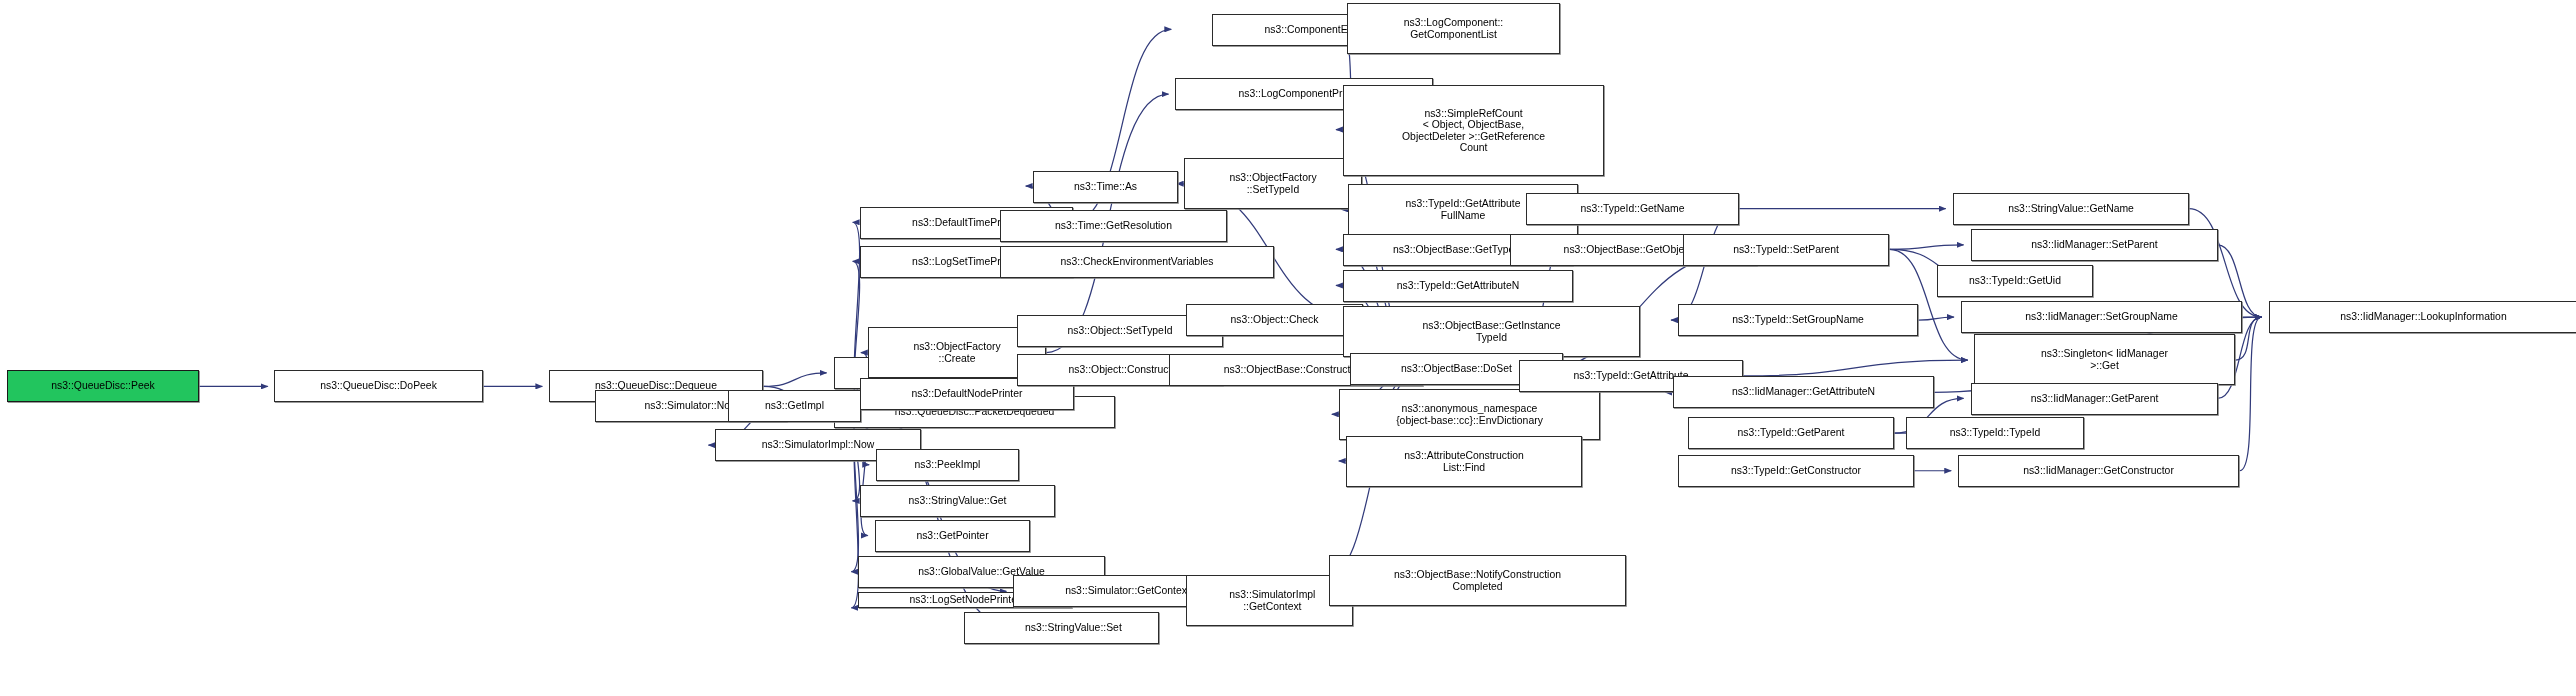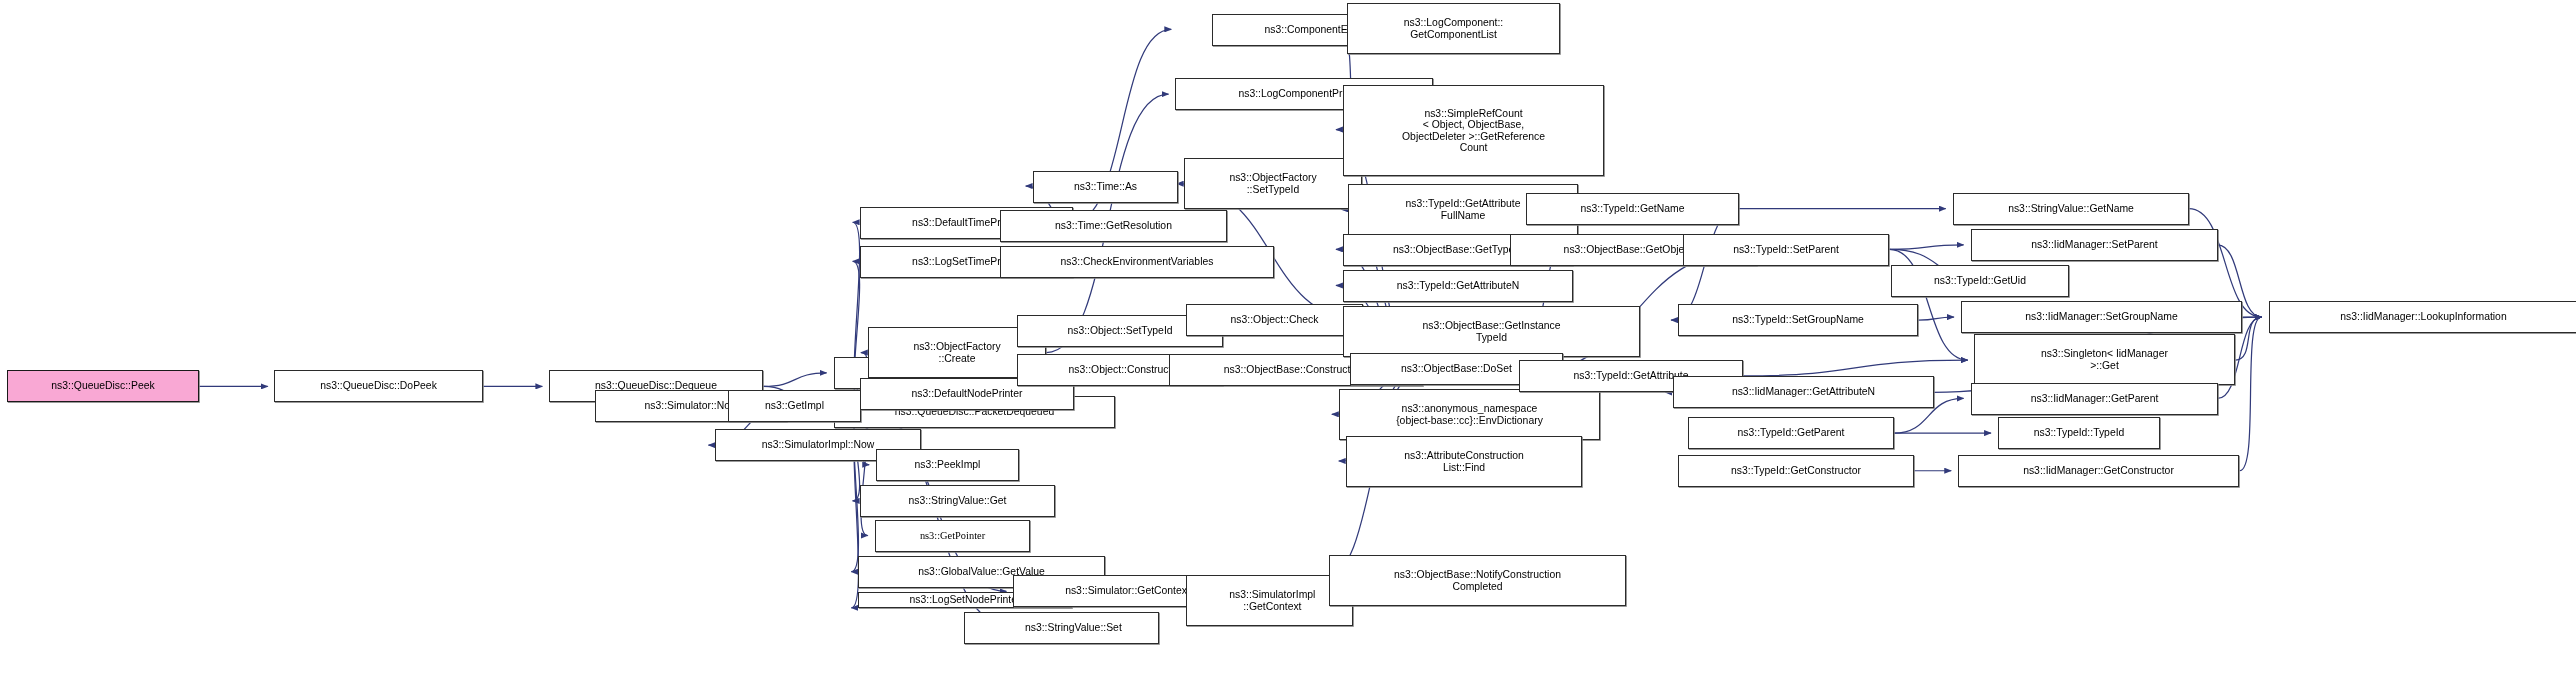--- a/index.html
+++ b/index.html
@@ -3,21 +3,21 @@
 <meta charset="utf-8">
 <style>
   html,body{margin:0;padding:0;background:#ffffff;}
   body{font-family:"Liberation Sans","DejaVu Sans",sans-serif;}
   #canvas{position:relative;width:2576px;height:696px;background:#ffffff;overflow:hidden;}
   #edges{position:absolute;left:0;top:0;width:2576px;height:696px;}
   .node{position:absolute;box-sizing:border-box;border:0.8px solid #2b2b2b;background:#ffffff;
         display:flex;align-items:center;justify-content:center;text-align:center;
         font-size:10.4px;line-height:11.5px;color:#000000;white-space:pre-line;
         padding:0.8px 2.3px;box-shadow:0.8px 0.8px 0 #808080;}
-  .node.root{background:#f9a8d4;border-color:#1a1a1a;}
+  .node.root{background:#22c55e;border-color:#1a1a1a;}
   .node span{display:block;}
 </style>
 </head>
 <body>
 
 <div id="canvas">
   <svg id="edges" viewBox="0 0 3353 906" preserveAspectRatio="none">
     <defs>
       <marker id="ah" markerWidth="10" markerHeight="8" refX="9" refY="4" orient="auto" markerUnits="userSpaceOnUse">
         <path d="M0,0 L10,4 L0,8 z" fill="#313a7a"></path>
@@ -98,21 +98,21 @@
       <div class="node" style="left: 595px; top: 390px; width: 192px; height: 31.5px;"><span>ns3::Simulator::Now</span></div>
       <div class="node" style="left: 728px; top: 390px; width: 133px; height: 31.5px;"><span>ns3::GetImpl</span></div>
       <div class="node" style="left: 715px; top: 429px; width: 206px; height: 31.5px;"><span>ns3::SimulatorImpl::Now</span></div>
       <div class="node" style="left: 860px; top: 207px; width: 213px; height: 31.5px;"><span>ns3::DefaultTimePrinter</span></div>
       <div class="node" style="left: 860px; top: 246px; width: 213px; height: 31.5px;"><span>ns3::LogSetTimePrinter</span></div>
       <div class="node" style="left: 868px; top: 327px; width: 178px; height: 51px;"><span>ns3::ObjectFactory
 ::Create</span></div>
       <div class="node" style="left: 860px; top: 378px; width: 214px; height: 31.5px;"><span>ns3::DefaultNodePrinter</span></div>
       <div class="node" style="left: 876px; top: 449px; width: 143px; height: 31.5px;"><span>ns3::PeekImpl</span></div>
       <div class="node" style="left: 860px; top: 485px; width: 195px; height: 31.5px;"><span>ns3::StringValue::Get</span></div>
-      <div class="node" style="left: 875px; top: 520px; width: 155px; height: 31.5px; font-family: Liberation Serif, serif;"><span>ns3::GetPointer</span></div>
+      <div class="node" style="left: 875px; top: 520px; width: 155px; height: 31.5px;"><span>ns3::GetPointer</span></div>
       <div class="node" style="left: 858px; top: 556px; width: 247px; height: 31.5px;"><span>ns3::GlobalValue::GetValue</span></div>
       <div class="node" style="left: 858px; top: 592px; width: 214px; height: 16px;"><span>ns3::LogSetNodePrinter</span></div>
       <div class="node" style="left: 1033px; top: 171px; width: 145px; height: 31.5px;"><span>ns3::Time::As</span></div>
       <div class="node" style="left: 1000px; top: 210px; width: 227px; height: 31.5px;"><span>ns3::Time::GetResolution</span></div>
       <div class="node" style="left: 1000px; top: 246px; width: 274px; height: 31.5px;"><span>ns3::CheckEnvironmentVariables</span></div>
       <div class="node" style="left: 1017px; top: 315px; width: 206px; height: 31.5px;"><span>ns3::Object::SetTypeId</span></div>
       <div class="node" style="left: 1017px; top: 354px; width: 206px; height: 31.5px;"><span>ns3::Object::Construct</span></div>
       <div class="node" style="left: 1013px; top: 575px; width: 229px; height: 31.5px;"><span>ns3::Simulator::GetContext</span></div>
       <div class="node" style="left: 964px; top: 612px; width: 195px; height: 31.5px; padding-left: 26px;"><span>ns3::StringValue::Set</span></div>
       <div class="node" style="left: 1179px; top: 14px; width: 209px; height: 31.5px; margin-left: 33px;"><span>ns3::ComponentExists</span></div>
@@ -145,23 +145,23 @@
       <div class="node" style="left: 1526px; top: 193px; width: 213px; height: 31.5px;"><span>ns3::TypeId::GetName</span></div>
       <div class="node" style="left: 1510px; top: 234px; width: 247px; height: 31.5px;"><span>ns3::ObjectBase::GetObjectIid</span></div>
       <div class="node" style="left: 1519px; top: 360px; width: 224px; height: 31.5px;"><span>ns3::TypeId::GetAttribute</span></div>
       <div class="node" style="left: 1683px; top: 234px; width: 206px; height: 31.5px;"><span>ns3::TypeId::SetParent</span></div>
       <div class="node" style="left: 1678px; top: 304px; width: 240px; height: 31.5px;"><span>ns3::TypeId::SetGroupName</span></div>
       <div class="node" style="left: 1673px; top: 376px; width: 261px; height: 31.5px;"><span>ns3::IidManager::GetAttributeN</span></div>
       <div class="node" style="left: 1688px; top: 417px; width: 206px; height: 31.5px;"><span>ns3::TypeId::GetParent</span></div>
       <div class="node" style="left: 1678px; top: 455px; width: 236px; height: 31.5px;"><span>ns3::TypeId::GetConstructor</span></div>
       <div class="node" style="left: 1953px; top: 193px; width: 236px; height: 31.5px;"><span>ns3::StringValue::GetName</span></div>
       <div class="node" style="left: 1971px; top: 229px; width: 247px; height: 31.5px;"><span>ns3::IidManager::SetParent</span></div>
-      <div class="node" style="left: 1891px; top: 265px; width: 178px; height: 31.5px;"><span>ns3::TypeId::GetUid</span></div>
+      <div class="node" style="left: 1937px; top: 265px; width: 156px; height: 31.5px;"><span>ns3::TypeId::GetUid</span></div>
       <div class="node" style="left: 1961px; top: 301px; width: 281px; height: 31.5px;"><span>ns3::IidManager::SetGroupName</span></div>
       <div class="node" style="left: 1974px; top: 334px; width: 261px; height: 51px;"><span>ns3::Singleton&lt; IidManager
 &gt;::Get</span></div>
       <div class="node" style="left: 1971px; top: 383px; width: 247px; height: 31.5px;"><span>ns3::IidManager::GetParent</span></div>
-      <div class="node" style="left: 1998px; top: 417px; width: 162px; height: 31.5px; justify-content: center;"><span>ns3::TypeId::TypeId</span></div>
+      <div class="node" style="left: 1906px; top: 417px; width: 178px; height: 31.5px; justify-content: center;"><span>ns3::TypeId::TypeId</span></div>
       <div class="node" style="left: 1958px; top: 455px; width: 281px; height: 31.5px;"><span>ns3::IidManager::GetConstructor</span></div>
       <div class="node" style="left: 2269px; top: 301px; width: 309px; height: 31.5px;"><span>ns3::IidManager::LookupInformation</span></div>
     </div>
 </div>
 
 
 </body></html>

